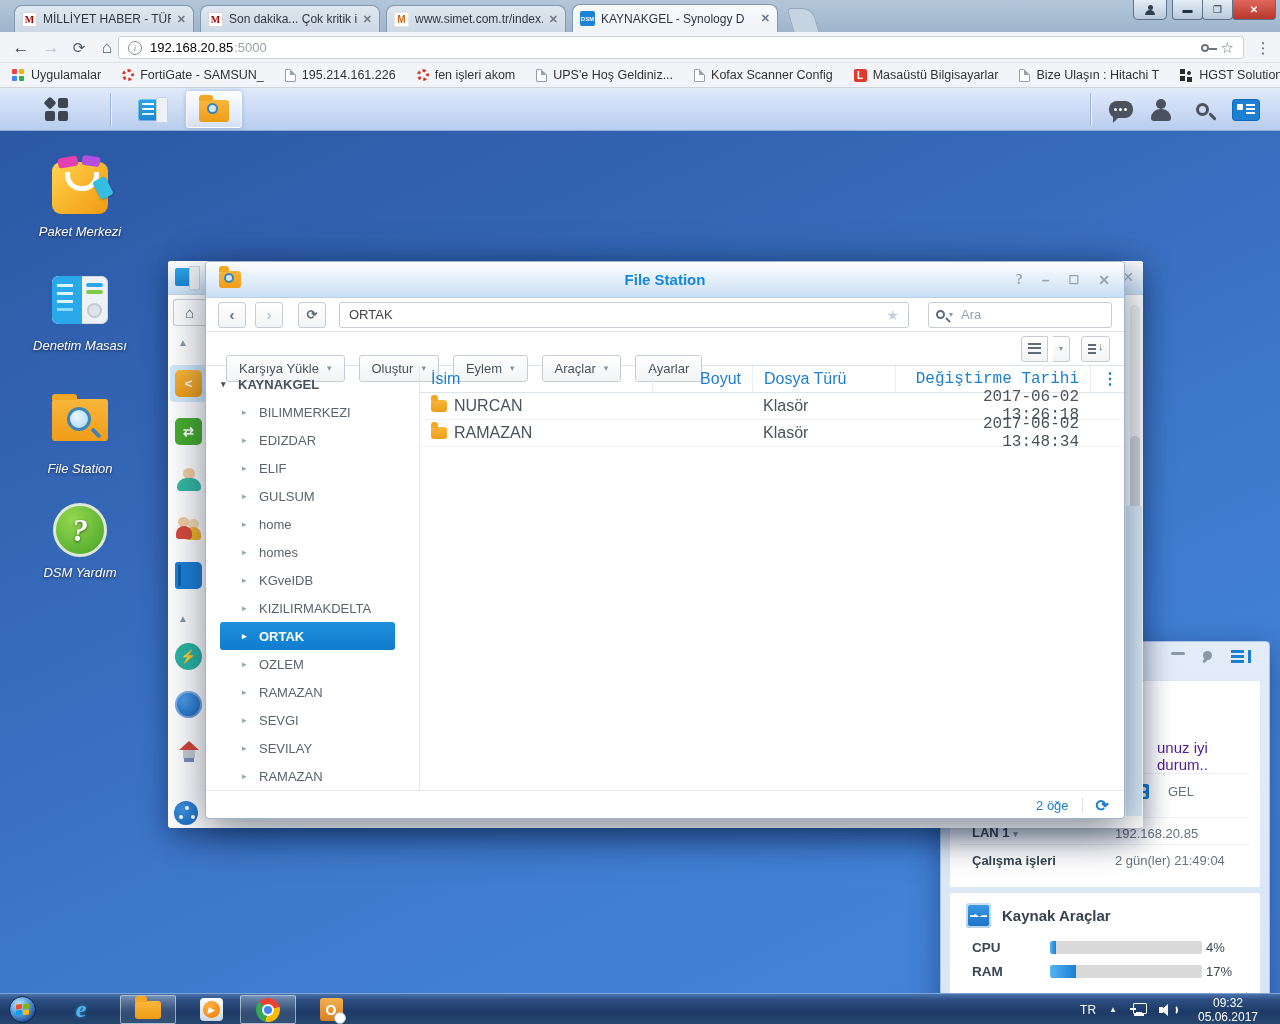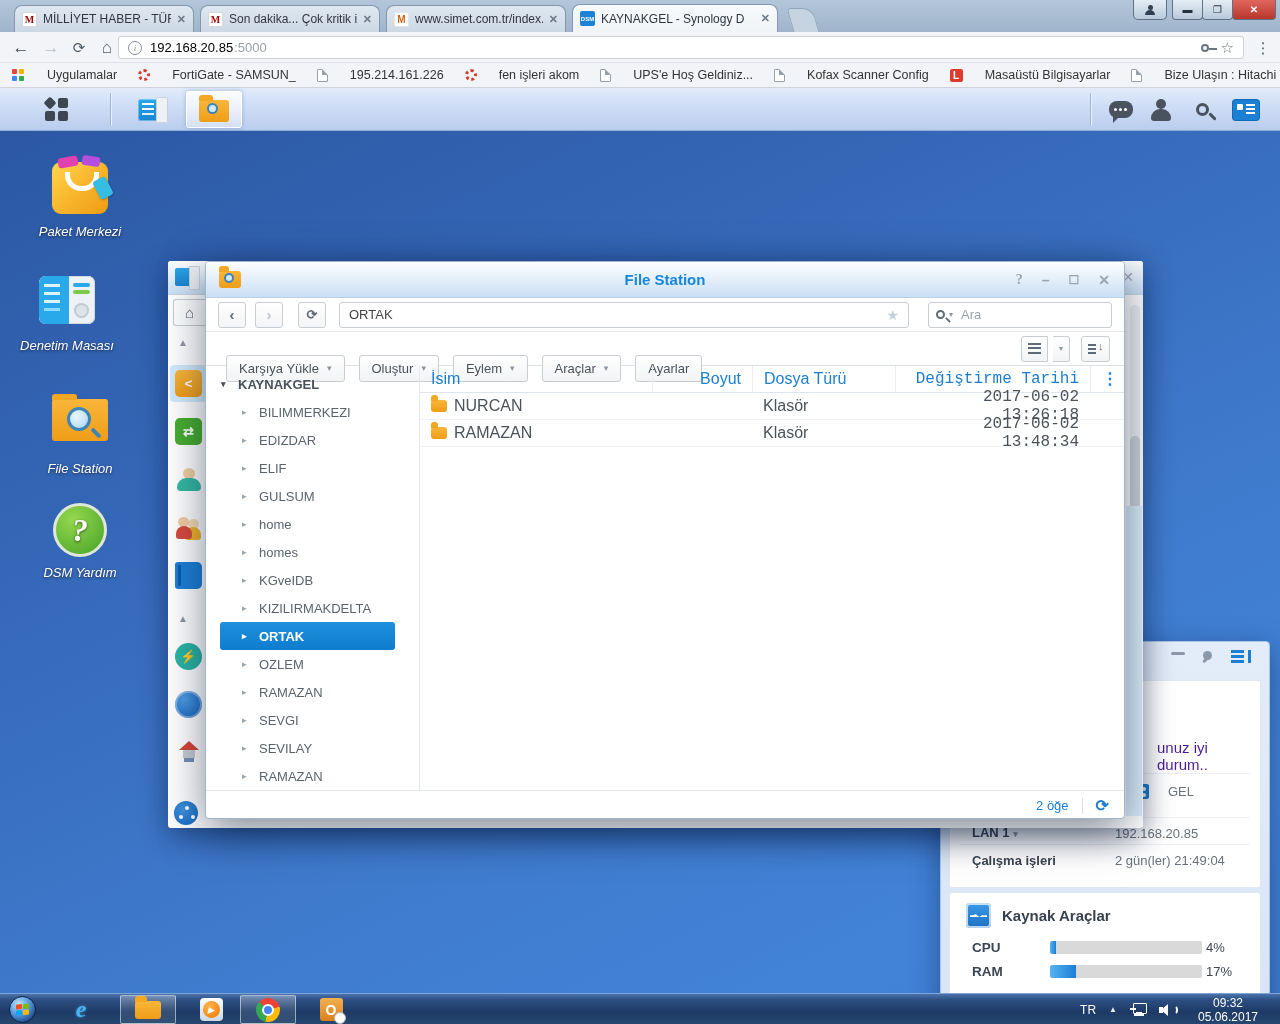--- a/index.html
+++ b/index.html
@@ -24,21 +24,21 @@
 .psil::before{content:"";position:absolute;left:2.5px;top:0;width:5px;height:5px;border-radius:50%;background:#31404f;}
 .psil::after{content:"";position:absolute;left:0;top:5px;width:10px;height:5px;border-radius:5px 5px 0 0;background:#31404f;}
 #navbar{position:absolute;left:0;top:32px;width:1280px;height:31px;background:#f2f4f7;border-bottom:1px solid #dfe2e6;}
 .navico{position:absolute;top:0;height:31px;display:flex;align-items:center;justify-content:center;font-size:17px;color:#525c66;}
 #addressbar{position:absolute;left:118px;top:36px;width:1126px;height:23px;background:#fff;border:1px solid #ccd1d8;border-radius:3px;display:flex;align-items:center;padding:0 9px;gap:8px;font-size:13px;}
 .infoc{width:14px;height:14px;border:1px solid #848e99;border-radius:50%;color:#848e99;font-size:9px;display:flex;align-items:center;justify-content:center;font-family:"Liberation Serif",serif;font-style:italic;flex:none;}#addr-port{color:#9aa1a9;}
 .abar-right{margin-left:auto;display:flex;align-items:center;gap:12px;color:#6b7580;}
 .keyico{width:8px;height:8px;border:2px solid #6b7580;border-radius:50%;position:relative;flex:none;}
 .keyico::after{content:"";position:absolute;left:6px;top:2px;width:8px;height:2px;background:#6b7580;}
 #bookmarksbar{position:absolute;left:0;top:63px;width:1280px;height:25px;background:#f2f4f7;border-bottom:1px solid #cfd4da;display:flex;align-items:center;padding:0 12px;gap:21px;font-size:12.5px;color:#333;white-space:nowrap;overflow:hidden;}
-.bm{display:flex;align-items:center;gap:22px;flex:none;}
+.bm{display:flex;align-items:center;gap:6px;flex:none;}
 .bmico{width:13px;height:13px;flex:none;position:relative;}
 .ico-grid{display:grid;grid-template-columns:5px 5px;grid-template-rows:5px 5px;gap:2px;}
 .ico-grid i{border-radius:1px;}
 .ico-page{width:11px;height:13px;border:1px solid #98a1ab;border-radius:1px;background:#fff;}
 .ico-page::after{content:"";position:absolute;right:-1px;top:-1px;border:3px solid #f2f4f7;border-left-color:#98a1ab;border-bottom-color:#98a1ab;}
 .ico-forti{width:12px;height:12px;border:3px dotted #d43a2a;border-radius:50%;}
 .ico-L{width:13px;height:13px;background:#df3a2e;border-radius:2px;color:#fff;font-size:10px;font-weight:bold;display:flex;align-items:center;justify-content:center;}
 .ico-hgst{width:13px;height:13px;}
 .ico-hgst i{position:absolute;background:#2c2c2c;width:5px;height:5px;}
 
@@ -370,21 +370,21 @@
     <div class="dicon" style="left:32px;top:27px;">
       <div class="dimg">
         <div class="pm-bag">
             <span class="pm-flap1"></span>
             <span class="pm-flap2"></span>
             <span class="pm-tag"></span>
           </div>
       </div>
       <div>Paket Merkezi</div>
     </div>
-    <div class="dicon" style="left:19px;top:140px;">
+    <div class="dicon" style="left:32px;top:140px;">
       <div class="dimg">
         <div class="dm-box">
             <span class="dm-left"></span>
             <span class="dm-bars"></span>
             <span class="dm-knob"></span>
           </div>
       </div>
       <div>Denetim Masası</div>
     </div>
     <div class="dicon" style="left:32px;top:258px;">

